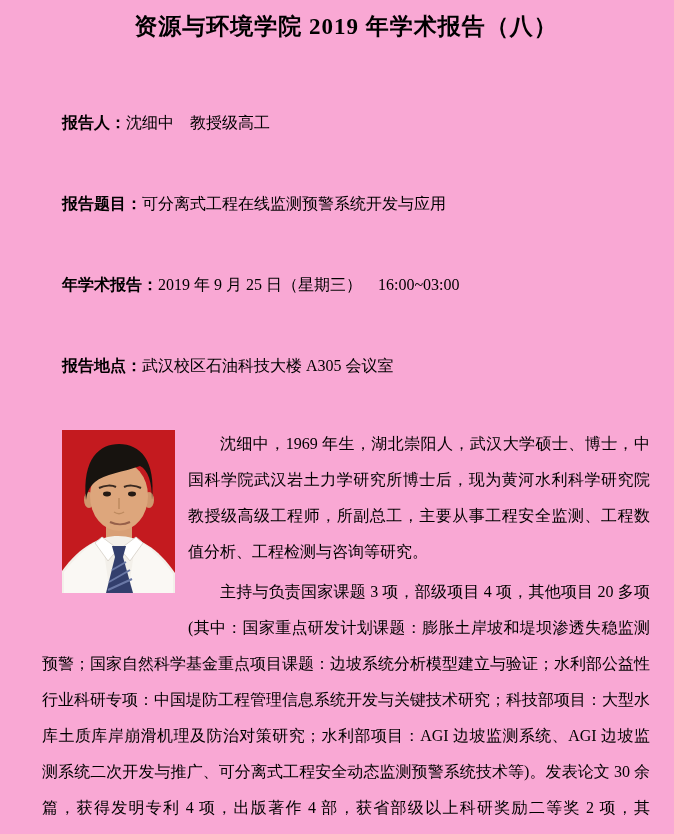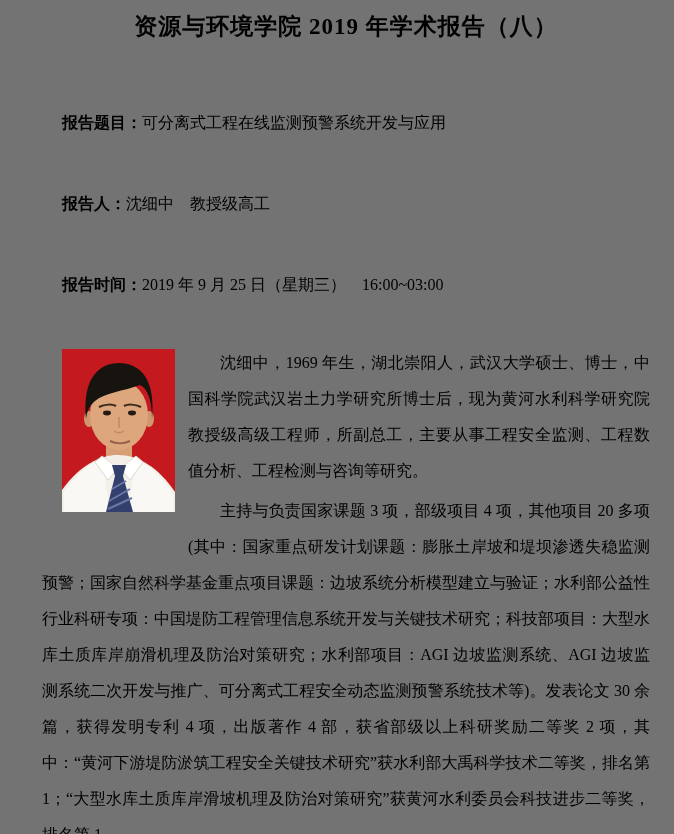--- a/index.html
+++ b/index.html
@@ -3,21 +3,21 @@
 <meta charset="utf-8">
 <style>
   html, body { margin: 0; padding: 0; background: #ffffff; }
   .page {
     position: relative;
     width: 674px;
     height: 834px;
     box-sizing: border-box;
     padding: 10px 20px 0 38px;
     overflow: hidden;
-    background: #737373;
+    background: #f9a8d4;
     color: #000000;
     font-family: "Liberation Serif", "DejaVu Serif", serif;
     font-size: 16px;
   }
   .title {
     margin: 2px 0 0 0;
     text-align: center;
     font-size: 23px;
     font-weight: bold;
     letter-spacing: 1px;
@@ -46,27 +46,30 @@
 </style>
 </head>
 <body>
 
 <div class="page">
 
   <h1 class="title">资源与环境学院 2019 年学术报告（八）</h1>
 
   <div class="info-block">
     <div class="info-line">
+      <span class="info-label">报告人：</span><span>沈细中　教授级高工</span>
+    </div>
+    <div class="info-line">
       <span class="info-label">报告题目：</span><span>可分离式工程在线监测预警系统开发与应用</span>
     </div>
     <div class="info-line">
-      <span class="info-label">报告人：</span><span>沈细中　教授级高工</span>
+      <span class="info-label">年学术报告：</span><span>2019 年 9 月 25 日（星期三）　16:00~03:00</span>
     </div>
     <div class="info-line">
-      <span class="info-label">报告时间：</span><span>2019 年 9 月 25 日（星期三）　16:00~03:00</span>
+      <span class="info-label">报告地点：</span><span>武汉校区石油科技大楼 A305 会议室</span>
     </div>
   </div>
 
   <div class="bio">
     <div class="photo">
       <svg viewBox="0 0 113 163" xmlns="http://www.w3.org/2000/svg">
         <rect x="0" y="0" width="113" height="163" fill="#c41a1f"></rect>
         <rect x="44" y="86" width="26" height="30" fill="#d89f76"></rect>
         <path d="M0,163 L0,141 C18,116 38,106 56,106 C76,106 96,118 113,143 L113,163 Z" fill="#f3f0ea"></path>
         <path d="M2,163 L2,142 C16,124 28,114 40,109 L48,163 Z" fill="#faf8f4"></path>

